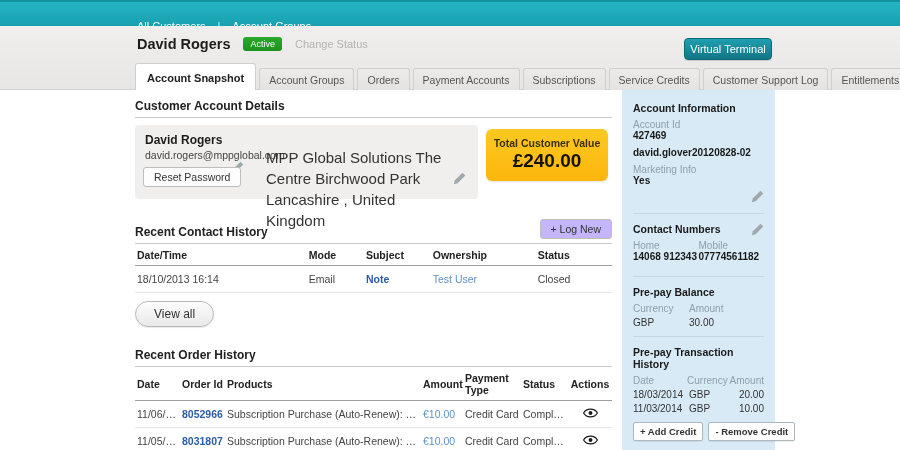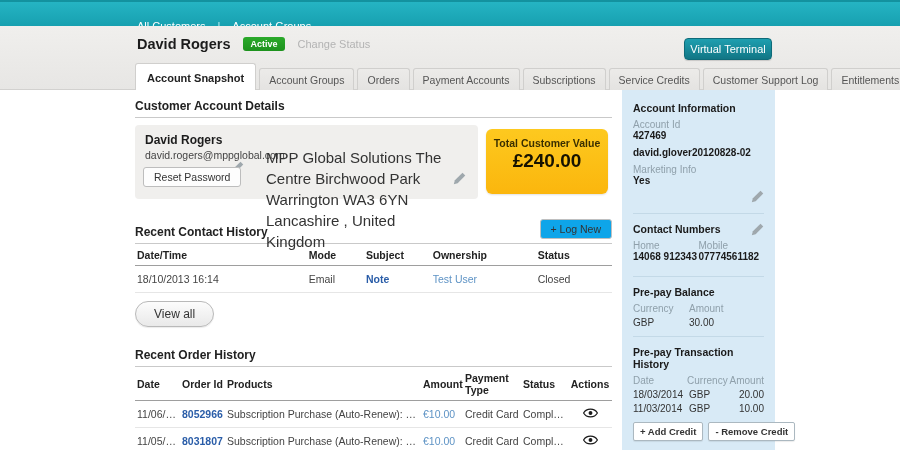--- a/index.html
+++ b/index.html
@@ -11,21 +11,21 @@
     background:linear-gradient(#25b4c3,#17a0b0); border-top:2px solid #13929f; }
   .topnav { position:absolute; left:137px; top:12px; height:24px; display:flex; align-items:center; gap:12px; }
   .topnav a { color:#fff; text-decoration:none; font-size:11px; cursor:pointer; }
   .topnav .sep { color:#bfeef2; }
 
   
   .header { position:absolute; left:0; top:26px; width:900px; height:64px;
     background:linear-gradient(#f0efed,#e7e6e4); border-bottom:1px solid #d2d1cf; }
   .name-row { position:absolute; left:137px; top:10px; display:flex; align-items:center; gap:13px; }
   .cust-name { font-size:14.5px; font-weight:bold; color:#1c1c1c; }
-  .badge { background:linear-gradient(#2aa92a,#1d921d); color:#fff; font-weight:bold; font-size:9px;
+  .badge { background:linear-gradient(#2aa92a,#1d921d); color:#fff; font-weight:normal; font-size:9px;
     padding:2px 7px; border-radius:3px; }
   .change-status { color:#b3b3b3; font-size:11px; cursor:pointer; }
   .vt-btn { position:absolute; left:684px; top:12px; width:88px; height:22px;
     background:linear-gradient(#1e9fb0,#117685); border:1px solid #0e6b79; border-radius:4px;
     color:#fff; font-size:11px; display:flex; align-items:center; justify-content:center; cursor:pointer;
     box-shadow:0 1px 1px rgba(0,0,0,.15); }
 
   
   .tabs { position:absolute; left:135px; bottom:-1px; display:flex; align-items:flex-end; }
   .tab { background:linear-gradient(#ecebe9,#e4e3e1); border:1px solid #d0cfcd; border-bottom:none;
@@ -47,36 +47,36 @@
   .cc-name { position:absolute; left:10px; top:8px; font-weight:bold; font-size:12px; color:#1c1c1c; }
   .cc-email { position:absolute; left:10px; top:24px; font-size:10.5px; color:#444; }
   .cc-pencil1 { position:absolute; left:96px; top:36px; }
   .reset-btn { position:absolute; left:8px; top:42px; background:#fdfdfd; border:1px solid #bdbdbd;
     border-radius:3px; padding:3px 10px; font-size:10.5px; color:#333; cursor:pointer; }
   .cc-address { position:absolute; left:131px; top:22px; width:185px; font-size:15px;
     color:#333; line-height:1.4; }
   .cc-pencil2 { position:absolute; right:12px; bottom:12px; }
   .pencil { width:13px; height:13px; fill:#9fa8ad; cursor:pointer; }
 
-  .value-box { position:absolute; left:351px; top:4px; width:122px; height:65px;
+  .value-box { position:absolute; left:351px; top:4px; width:122px; height:52px;
     background:linear-gradient(#fdc91f,#fbb60d); border-radius:6px; text-align:center;
     box-shadow:0 1px 2px rgba(0,0,0,.12); }
   .value-box .lbl { font-size:10.5px; font-weight:bold; color:#3a2f00; margin-top:8px; }
   .value-box .amt { font-size:19px; font-weight:bold; color:#161200; margin-top:1px; }
 
   table { border-collapse:collapse; width:100%; table-layout:fixed; }
   th { text-align:left; font-size:10.5px; font-weight:bold; color:#222;
     padding:5px 2px 4px; border-bottom:1px solid #9e9e9e; }
   td { font-size:10.5px; color:#444; padding:7px 2px; border-bottom:1px solid #e6e6e6;
     overflow:hidden; white-space:nowrap; text-overflow:ellipsis; }
   .link-bold { color:#2a5da8; font-weight:bold; cursor:pointer; }
   .link-lite { color:#5e93c5; cursor:pointer; }
   .center { text-align:center; }
 
-  .btn-small { background:#0ea5e9; border:1px solid #bfbfbf; border-radius:3px;
+  .btn-small { background:#c4b5fd; border:1px solid #bfbfbf; border-radius:3px;
     padding:3px 10px; font-size:10.5px; color:#333; cursor:pointer; }
   .view-all { display:inline-block; margin:8px 0 0; padding:5px 18px;
     background:linear-gradient(#fcfcfc,#e9e9e9); border:1px solid #b9b9b9; border-radius:13px;
     font-size:12px; color:#333; cursor:pointer; box-shadow:0 1px 1px rgba(0,0,0,.08); }
 
   .sec { margin-top:12px; }
   .eye { width:15px; height:10px; cursor:pointer; }
 
   
   .sidebar { position:absolute; left:622px; top:90px; width:153px; height:360px;
@@ -140,21 +140,20 @@
       <div class="cc-name">David Rogers</div>
       <div class="cc-email">david.rogers@mppglobal.com</div>
       <span class="cc-pencil1">
         <svg class="pencil" viewBox="0 0 16 16">
             <path d="M11.7.9l3.4 3.4-9.4 9.4L1 15l1.3-4.7z"></path>
           </svg>
       </span>
       <button class="reset-btn">Reset Password</button>
       <div class="cc-address">
         <div>MPP Global Solutions The Centre Birchwood Park</div>
-        <div>Warrington WA3 6YN</div>
         <div>Lancashire , United Kingdom</div>
       </div>
       <span class="cc-pencil2">
         <svg class="pencil" viewBox="0 0 16 16">
             <path d="M11.7.9l3.4 3.4-9.4 9.4L1 15l1.3-4.7z"></path>
           </svg>
       </span>
     </div>
     <div class="value-box">
       <div class="lbl">Total Customer Value</div>

